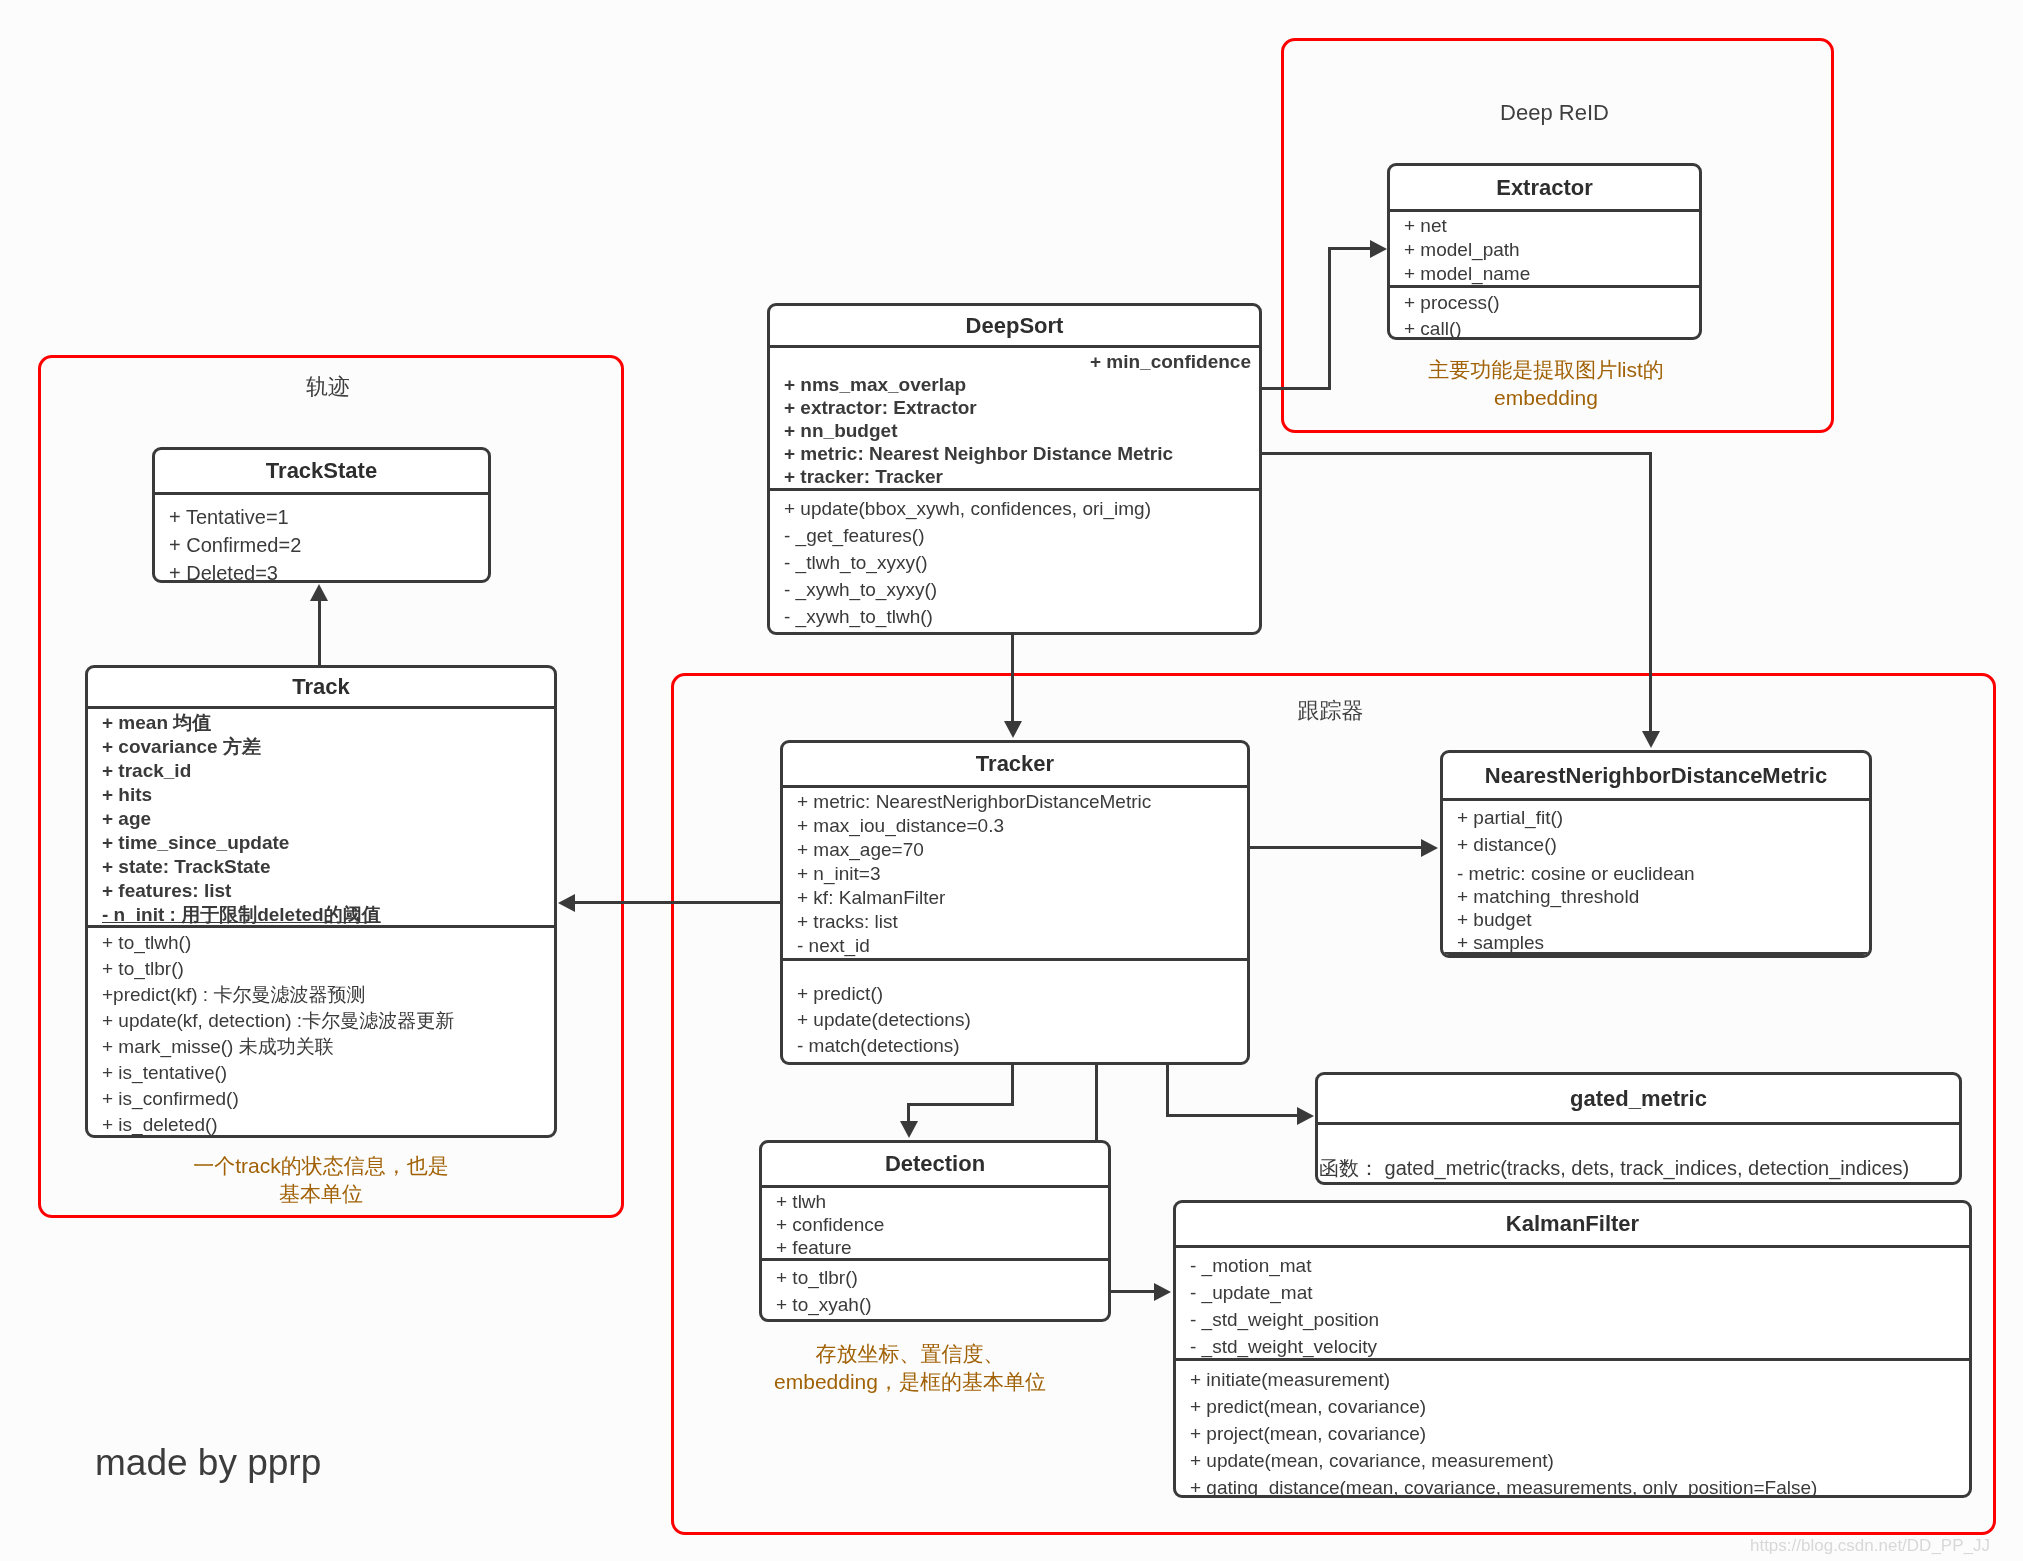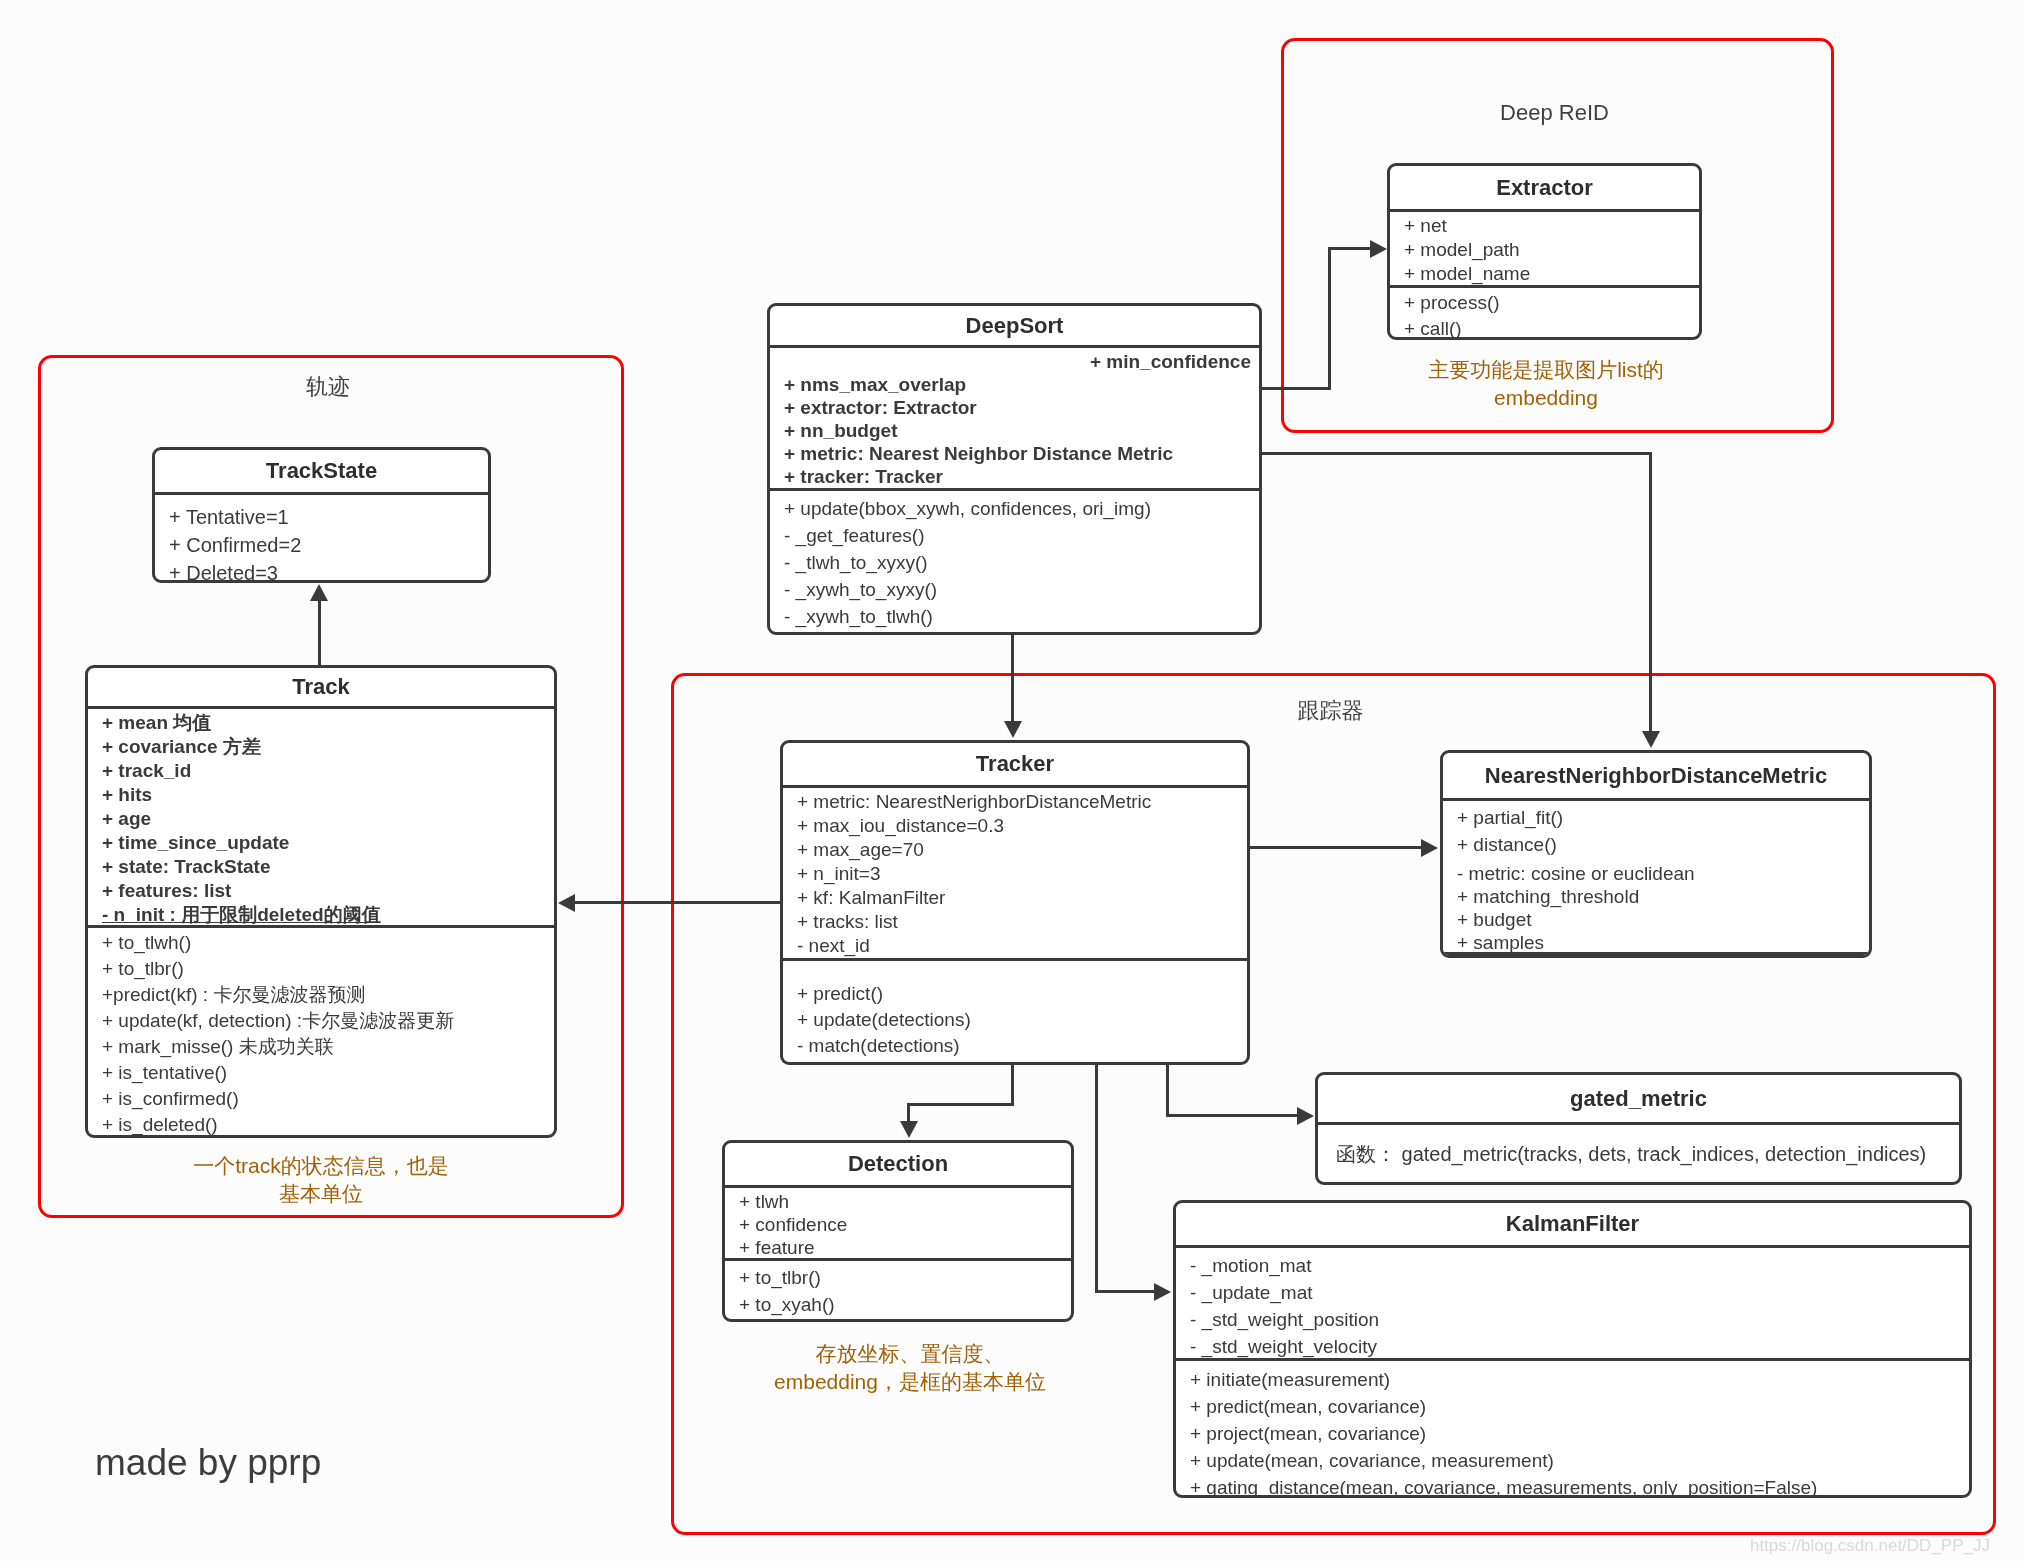--- a/index.html
+++ b/index.html
@@ -44,21 +44,21 @@
   .c-nndm .uml-title{height:45px;}
   .c-nndm .sec-attrs{height:95px;} .c-nndm .sec-attrs .member{line-height:23px;}
   .c-nndm .sec-methods{padding-top:3px;} .c-nndm .sec-methods .member{line-height:27px;}
   .c-detection .uml-title{height:42px;}
   .c-detection .sec-attrs{height:73px;} .c-detection .sec-attrs .member{line-height:23px;}
   .c-detection .sec-methods{padding-top:3px;} .c-detection .sec-methods .member{line-height:27px;}
   .c-kalman .uml-title{height:42px;}
   .c-kalman .sec-attrs{height:113px;padding-top:4px;} .c-kalman .sec-attrs .member{line-height:27px;}
   .c-kalman .sec-methods{padding-top:5px;} .c-kalman .sec-methods .member{line-height:27px;}
   .c-gated .uml-title{height:47px;}
-  .c-gated .sec-body{display:flex;align-items:center;padding-left:18px;}
+  .c-gated .sec-body{display:flex;align-items:flex-end;padding-left:1px;}
   .c-gated .sec-body .member{font-size:20px;}
   
   .caption{position:absolute;text-align:center;font-size:21px;line-height:28px;color:#a16207;white-space:pre-line;}
   
   .hline,.vline{position:absolute;background:var(--line,#3a3a3a);}
   .hline{height:3px;} .vline{width:3px;}
   .arr{position:absolute;width:0;height:0;}
   .arr.right{border-top:9px solid transparent;border-bottom:9px solid transparent;border-left:17px solid var(--line,#3a3a3a);}
   .arr.left {border-top:9px solid transparent;border-bottom:9px solid transparent;border-right:17px solid var(--line,#3a3a3a);}
   .arr.down {border-left:9px solid transparent;border-right:9px solid transparent;border-top:17px solid var(--line,#3a3a3a);}
@@ -213,21 +213,21 @@
       </div>
   </div>
 
   <div class="uml c-gated" style="left:1315px;top:1072px;width:647px;height:113px;">
     <div class="uml-title">gated_metric</div>
     <div class="uml-sec sec-body">
       <div class="member">函数： gated_metric(tracks, dets, track_indices, detection_indices)</div>
     </div>
   </div>
 
-  <div class="uml c-detection" style="left:722px;top:1140px;width:352px;height:182px;">
+  <div class="uml c-detection" style="left:759px;top:1140px;width:352px;height:182px;">
     <div class="uml-title">Detection</div>
     <div class="uml-sec sec-attrs divided">
         <div class="member">+ tlwh</div>
         <div class="member">+ confidence</div>
         <div class="member">+ feature</div>
       </div>
     <div class="uml-sec sec-methods">
         <div class="member">+ to_tlbr()</div>
         <div class="member">+ to_xyah()</div>
       </div>

